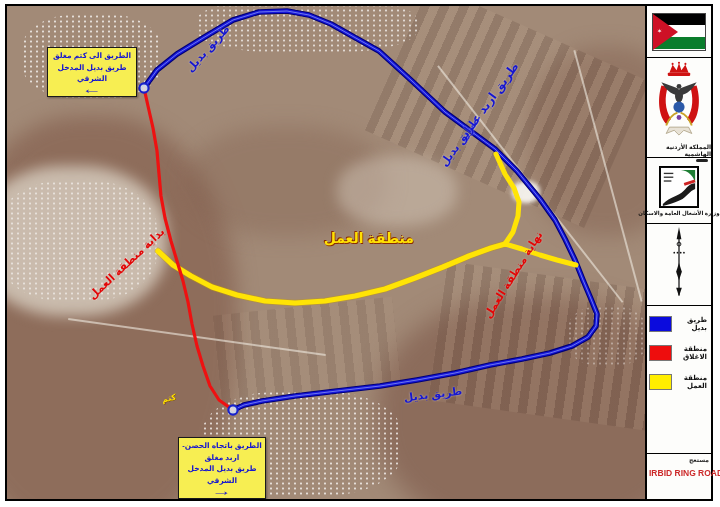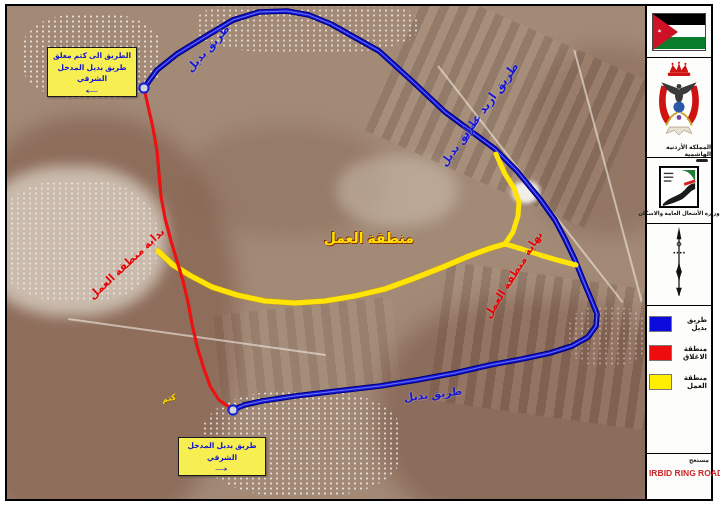--- a/index.html
+++ b/index.html
@@ -124,20 +124,21 @@
       <div class="lbl lbl-red" dir="rtl" style="left:78px;top:248px;width:90px;transform:rotate(-43deg);">بداية منطقة العمل</div>
       <div class="lbl lbl-red" dir="rtl" style="left:464px;top:258px;width:90px;transform:rotate(-58deg);">نهاية منطقة العمل</div>
       <div class="lbl lbl-town" dir="rtl" style="left:150px;top:388px;width:24px;transform:rotate(-12deg);">كتم</div>
 
       <div class="callout" style="left:40px;top:41px;width:90px;">
         <span dir="rtl" style="display:block;">الطريق الى كتم مغلق</span>
         <span dir="rtl" style="display:block;">طريق بديل المدخل الشرقي</span>
         <span class="arr">←</span>
       </div>
       <div class="callout" style="left:171px;top:431px;width:88px;">
+        <span dir="rtl" style="display:block;">الطريق باتجاه الحصن-اربد مغلق</span>
         <span dir="rtl" style="display:block;">طريق بديل المدخل الشرقي</span>
         <span class="arr">→</span>
       </div>
     </div>
 
     <div id="sidebar">
 
       <div class="panel pn-flag">
         <div class="flag">
           <div class="st b"></div>

